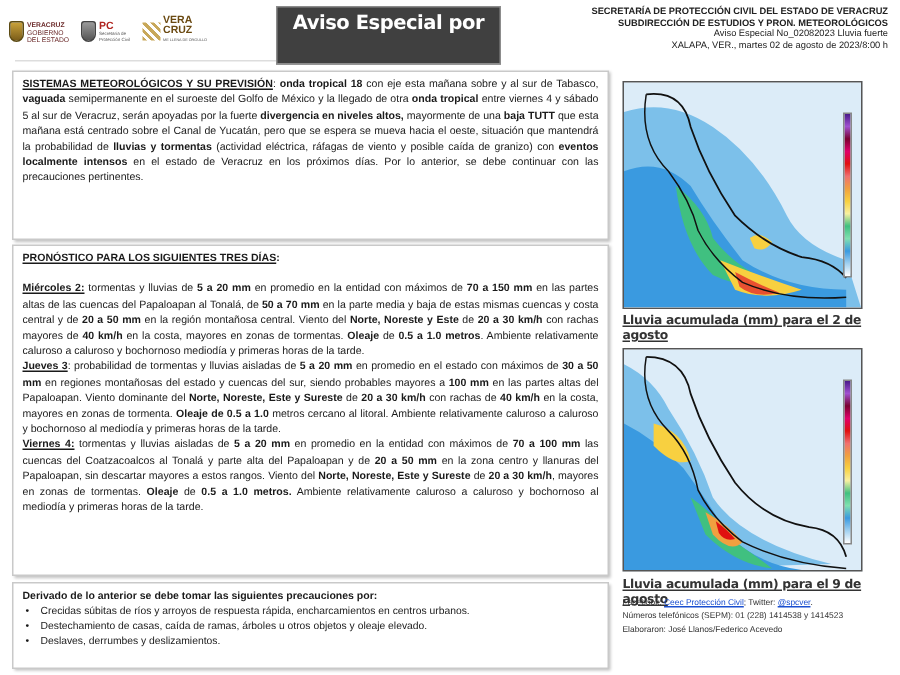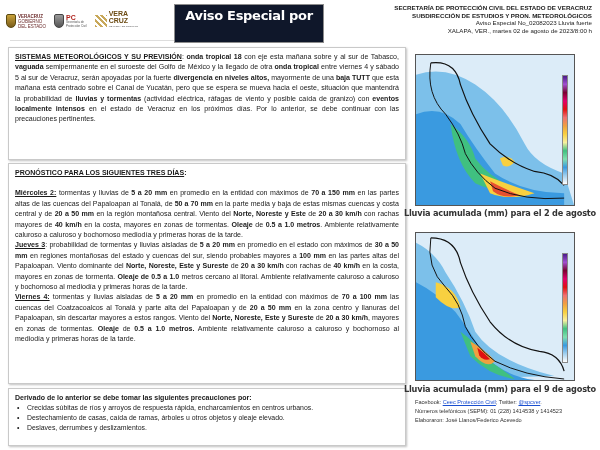--- a/index.html
+++ b/index.html
@@ -11,21 +11,21 @@
   .shield { width: 10px; height: 14px; background: linear-gradient(#c9a23a, #7a5c1a); border-radius: 2px 2px 5px 5px; border: 1px solid #5b4a12; }
   .shield.gray { background: linear-gradient(#9a9a9a, #555); border-color: #444; }
   .logo-text { font-size: 4.5px; line-height: 5px; color: #6b2a2a; font-weight: bold; }
   .logo-text.pc { color: #b0241f; font-size: 7px; line-height: 7px; }
   .logo-text.pc small { display: block; font-size: 3px; color: #555; font-weight: normal; line-height: 3.5px; }
   .vc-mark { width: 12px; height: 12px; background: repeating-linear-gradient(45deg,#c8a85a 0 2px,#fff 2px 4px); }
   .logo-text.vc { color: #6b4a12; font-size: 7px; line-height: 6.5px; }
   .logo-text.vc small { display:block; font-size: 2.5px; color:#555; font-weight:normal; }
   .hr-top { position: absolute; left: 10px; top: 40px; width: 220px; height: 1px; background: #ddd; }
 
-  .title-box { position: absolute; left: 174px; top: 4px; width: 150px; height: 39px; background: #0f172a; border: 1px solid #8c8c8c; color: #fff; font-weight: bold; font-size: 13px; line-height: 16px; text-align: center; padding-top: 3px; font-family: "DejaVu Sans", sans-serif; letter-spacing: -0.3px; }
+  .title-box { position: absolute; left: 184px; top: 4px; width: 150px; height: 39px; background: #404040; border: 1px solid #8c8c8c; color: #fff; font-weight: bold; font-size: 13px; line-height: 16px; text-align: center; padding-top: 3px; font-family: "DejaVu Sans", sans-serif; letter-spacing: -0.3px; }
 
   .agency { position: absolute; right: 8px; top: 4px; width: 270px; text-align: right; font-size: 6.2px; line-height: 7.6px; font-weight: bold; color: #222; }
   .agency .l3, .agency .l4 { font-weight: normal; }
 
   .box { position: absolute; border: 1px solid #c9c9c9; background: #fff; box-shadow: 1px 1px 2px rgba(0,0,0,0.25); }
   .box p { font-size: 7.05px; line-height: 10.4px; text-align: justify; }
   .sistemas { left: 8px; top: 47px; width: 398px; height: 113px; padding: 4px 6px 2px 6px; }
   .pronostico { left: 8px; top: 163px; width: 398px; height: 221px; padding: 4px 6px 2px 6px; }
   .precauciones { left: 8px; top: 388px; width: 398px; height: 58px; padding: 4px 6px 2px 6px; }
   .heading { font-weight: bold; text-decoration: underline; }
@@ -34,21 +34,21 @@
   .prec-title { font-size: 7px; font-weight: bold; line-height: 10px; }
   .prec-list { list-style: none; }
   .prec-list li { font-size: 6.9px; line-height: 10px; padding-left: 12px; position: relative; }
   .prec-list li::before { content: "•"; position: absolute; left: 2px; top: 0; }
 
   .map { position: absolute; border: 1px solid #555; overflow: hidden; background: #e8f3fb; }
   .map1 { left: 415px; top: 54px; width: 160px; height: 152px; }
   .map2 { left: 415px; top: 232px; width: 160px; height: 149px; }
   .map svg { width: 100%; height: 100%; display: block; }
   .colorbar { position: absolute; right: 6px; top: 20px; width: 6px; height: 110px; background: linear-gradient(#4a1a8a, #a050d0, #7a0030, #e0006a, #e01010, #f07070, #f0a040, #f8d040, #f8f0a0, #40c080, #80e0b0, #3a9ae0, #a0d0f0, #ffffff); border: 1px solid #888; }
-  .caption { position: absolute; left: 404px; font-size: 8.2px; font-weight: bold; color: #333; font-family: "DejaVu Sans", sans-serif; letter-spacing: -0.2px; }
+  .caption { position: absolute; left: 415px; font-size: 8.2px; font-weight: bold; color: #333; font-family: "DejaVu Sans", sans-serif; letter-spacing: -0.2px; text-decoration: underline; }
   .cap1 { top: 208px; }
   .cap2 { top: 384px; }
 
   .footer { position: absolute; left: 415px; top: 398px; width: 185px; font-size: 5.6px; line-height: 9px; color: #333; }
   .footer a { color: #1a4fd0; text-decoration: underline; }
 </style>
 </head>
 <body>
 
 <div class="logos">

